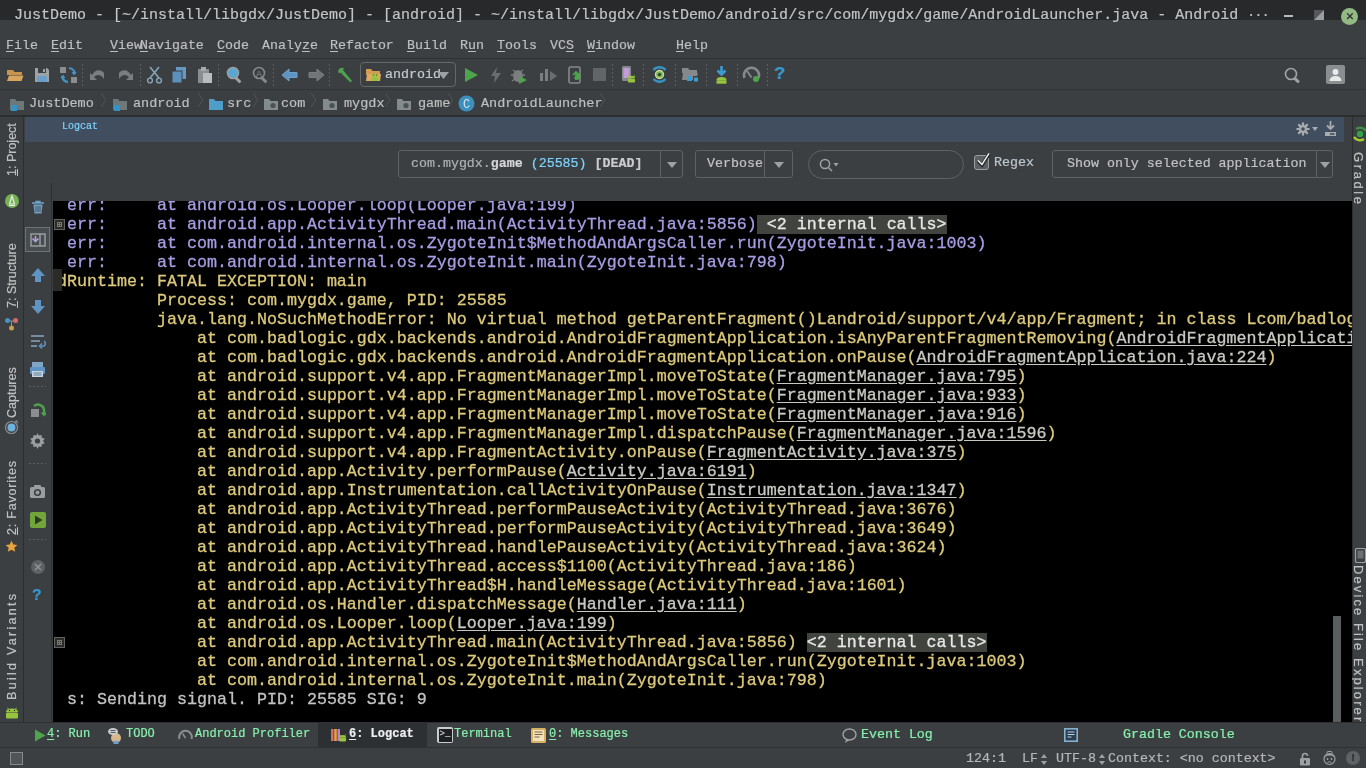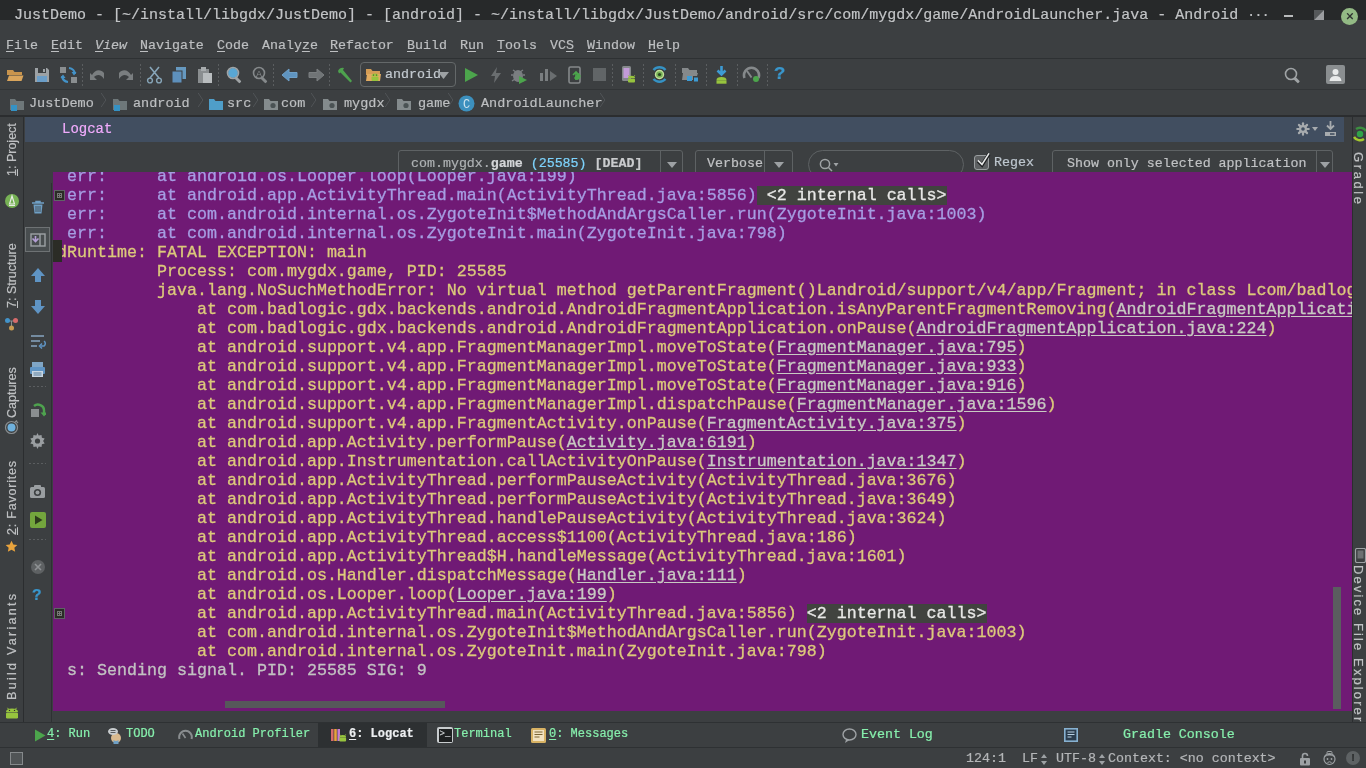--- a/index.html
+++ b/index.html
@@ -24,30 +24,30 @@
 .crumb { position:absolute; top:5px; font-size:13.5px; color:#BDBFC1; white-space:pre; }
 .chev { position:absolute; top:5px; width:7px; height:14px; }
 
 #lstripe { position:absolute; left:0; top:117px; width:24px; height:605px; background:#3C3F41; border-right:1px solid #2B2D2F; }
 .vlabel { position:absolute; font-family:"Liberation Sans",sans-serif; font-size:12.5px; color:#BFC1C3; white-space:pre; transform:rotate(-90deg); transform-origin:center; }
 .vlabelR { position:absolute; font-family:"Liberation Sans",sans-serif; font-size:12.5px; color:#BFC1C3; white-space:pre; transform:rotate(90deg); transform-origin:center; }
 
 #rstripe { position:absolute; left:1352px; top:117px; width:14px; height:605px; background:#3C3F41; border-left:1px solid #2B2D2F; }
 
 #lheader { position:absolute; left:25px; top:117px; width:1319px; height:25px; background:#414E60; }
-#lheader .t { position:absolute; left:37px; top:4px; font-size:14px; color:#f0abfc; }
+#lheader .t { position:absolute; left:37px; top:4px; font-size:10px; color:#7dd3fc; }
 #filterrow { position:absolute; left:25px; top:142px; width:1327px; height:41px; background:#3C3F41; }
 .combo { position:absolute; top:8px; height:28px; border:1px solid #5E6264; border-radius:3px; background:#3C3F41; }
 .combo .arr { position:absolute; right:0; top:0; width:28px; height:100%; border-left:1px solid #5E6264; }
 .combo .arr:after { content:""; position:absolute; left:50%; margin-left:-5px; top:11px; border:5px solid transparent; border-top:6px solid #9DA1A4; }
 .combo .ctext { position:absolute; top:5px; font-size:13.3px; white-space:pre; }
 
 #lbar { position:absolute; left:25px; top:183px; width:27px; height:539px; background:#3C3F41; border-right:1px solid #2E3133; }
 
-#logarea { position:absolute; left:53px; top:172px; width:1299px; height:539px; background:#701a75; overflow:hidden; }
+#logarea { position:absolute; left:53px; top:201px; width:1299px; height:539px; background:#000000; overflow:hidden; }
 #logpre { position:absolute; left:4px; top:-5px; font-size:16.667px; line-height:19px; white-space:pre; -webkit-text-stroke:0.3px; }
 .lv { color:#A69DE2; }
 .ly { color:#DCC97B; }
 .lw { color:#C2C2C2; }
 .lk { color:#C8CAC2; text-decoration:underline; text-underline-offset:2px; }
 .hi { background:#41433F; color:#E8E8E6; }
 
 #tabbar { position:absolute; left:0; top:722px; width:1366px; height:25px; background:#3C3F41; border-top:1px solid #2E3133; }
 .tab { position:absolute; top:4px; font-size:12px; color:#86efac; white-space:pre; }
 .tab u { text-underline-offset:2px; }
@@ -64,31 +64,31 @@
         <path d="M0 10 V0 H10Z" fill="#55585A"></path>
         <path d="M10 0 V10 H0Z" fill="#9B9DA0"></path>
       </svg>
   <div class="abs" style="left:1341px;top:8px;width:17px;height:17px;border-radius:50%;background:#93BA85;"></div>
   <div class="abs" style="left:1345px;top:8px;font-size:13px;color:#2A2C2D;width:10px;text-align:center;">✕</div>
 </div>
 
 <div id="menubar">
   <div class="menu-item" style="left:6px;"><u>F</u>ile</div>
   <div class="menu-item" style="left:51px;"><u>E</u>dit</div>
-  <div class="menu-item" style="left:95px;font-style:italic;"><u>V</u>iew</div>
+  <div class="menu-item" style="left:110px;"><u>V</u>iew</div>
   <div class="menu-item" style="left:140px;"><u>N</u>avigate</div>
   <div class="menu-item" style="left:217px;"><u>C</u>ode</div>
   <div class="menu-item" style="left:262px;">Analy<u>z</u>e</div>
   <div class="menu-item" style="left:330px;"><u>R</u>efactor</div>
   <div class="menu-item" style="left:407px;"><u>B</u>uild</div>
   <div class="menu-item" style="left:460px;">R<u>u</u>n</div>
   <div class="menu-item" style="left:497px;"><u>T</u>ools</div>
   <div class="menu-item" style="left:550px;">VC<u>S</u></div>
   <div class="menu-item" style="left:587px;"><u>W</u>indow</div>
-  <div class="menu-item" style="left:648px;"><u>H</u>elp</div>
+  <div class="menu-item" style="left:676px;"><u>H</u>elp</div>
 </div>
 
 <div id="toolbar">
   <svg class="tbi" style="left:6px;" width="18" height="18" viewBox="0 0 18 18">
         <path d="M1 4h6l1.5 2H16v3H1z" fill="#C8944D"></path>
         <path d="M1 15 L3 9.5 H17.5 L15.5 15z" fill="#D9A55C"></path>
       </svg>
   <svg class="tbi" style="left:33px;" width="18" height="18" viewBox="0 0 18 18">
         <path d="M2 2h12l2 2v12H2z" fill="#9DA2A5"></path>
         <rect x="5" y="2" width="8" height="5" fill="#3C3F41"></rect>

